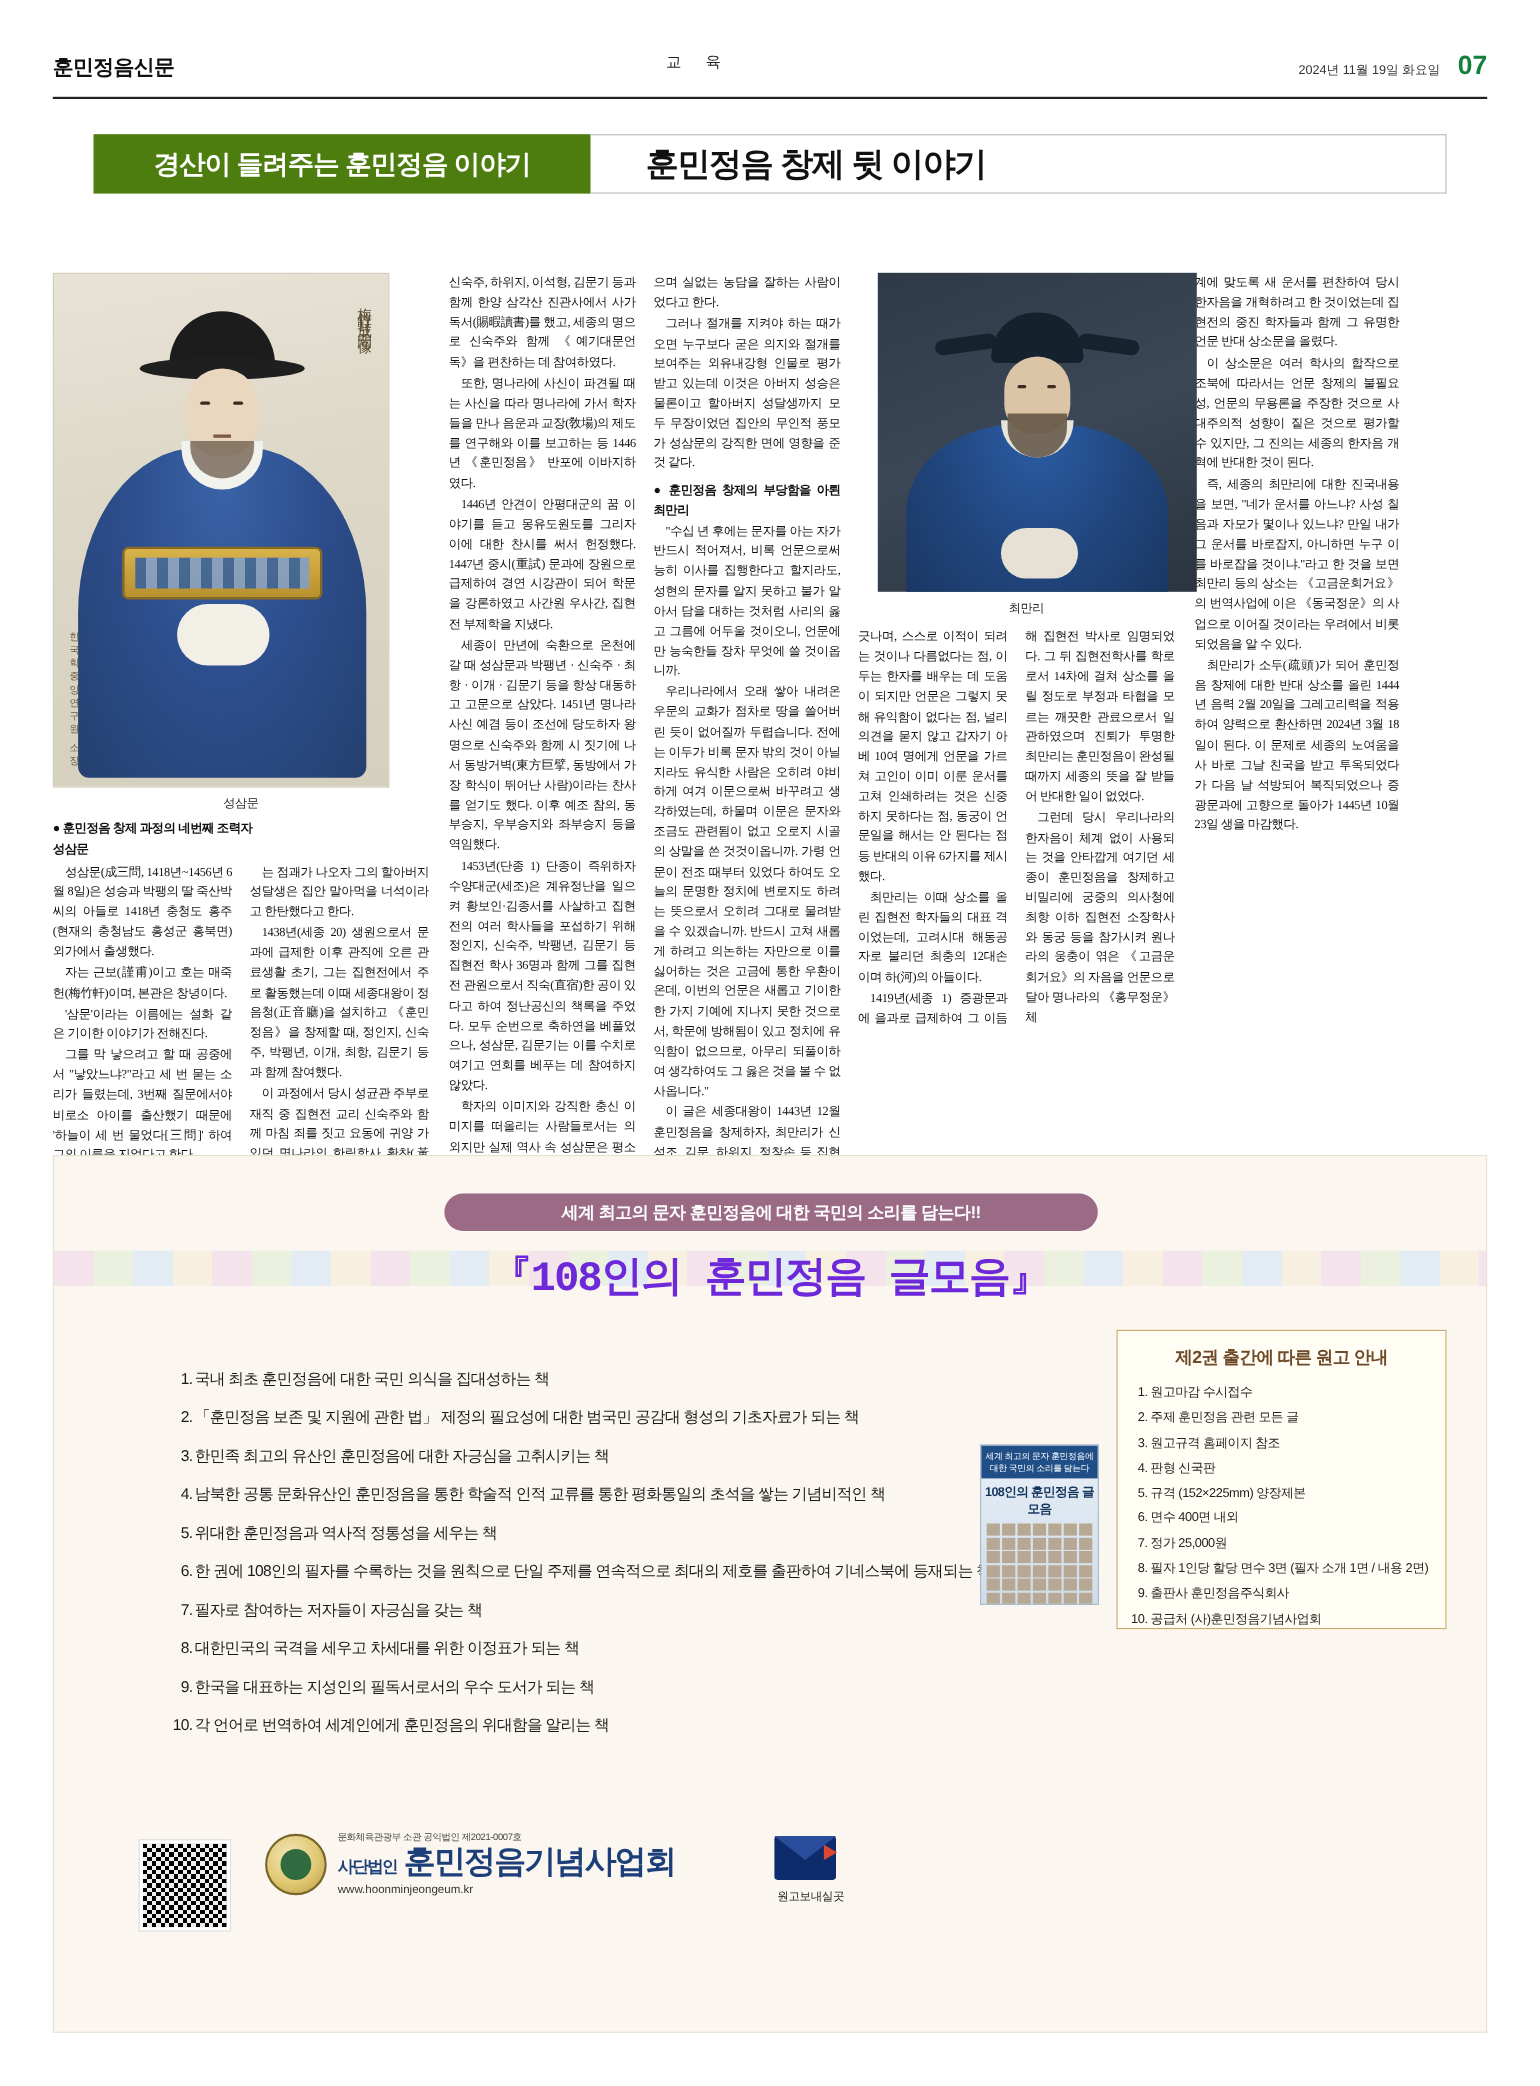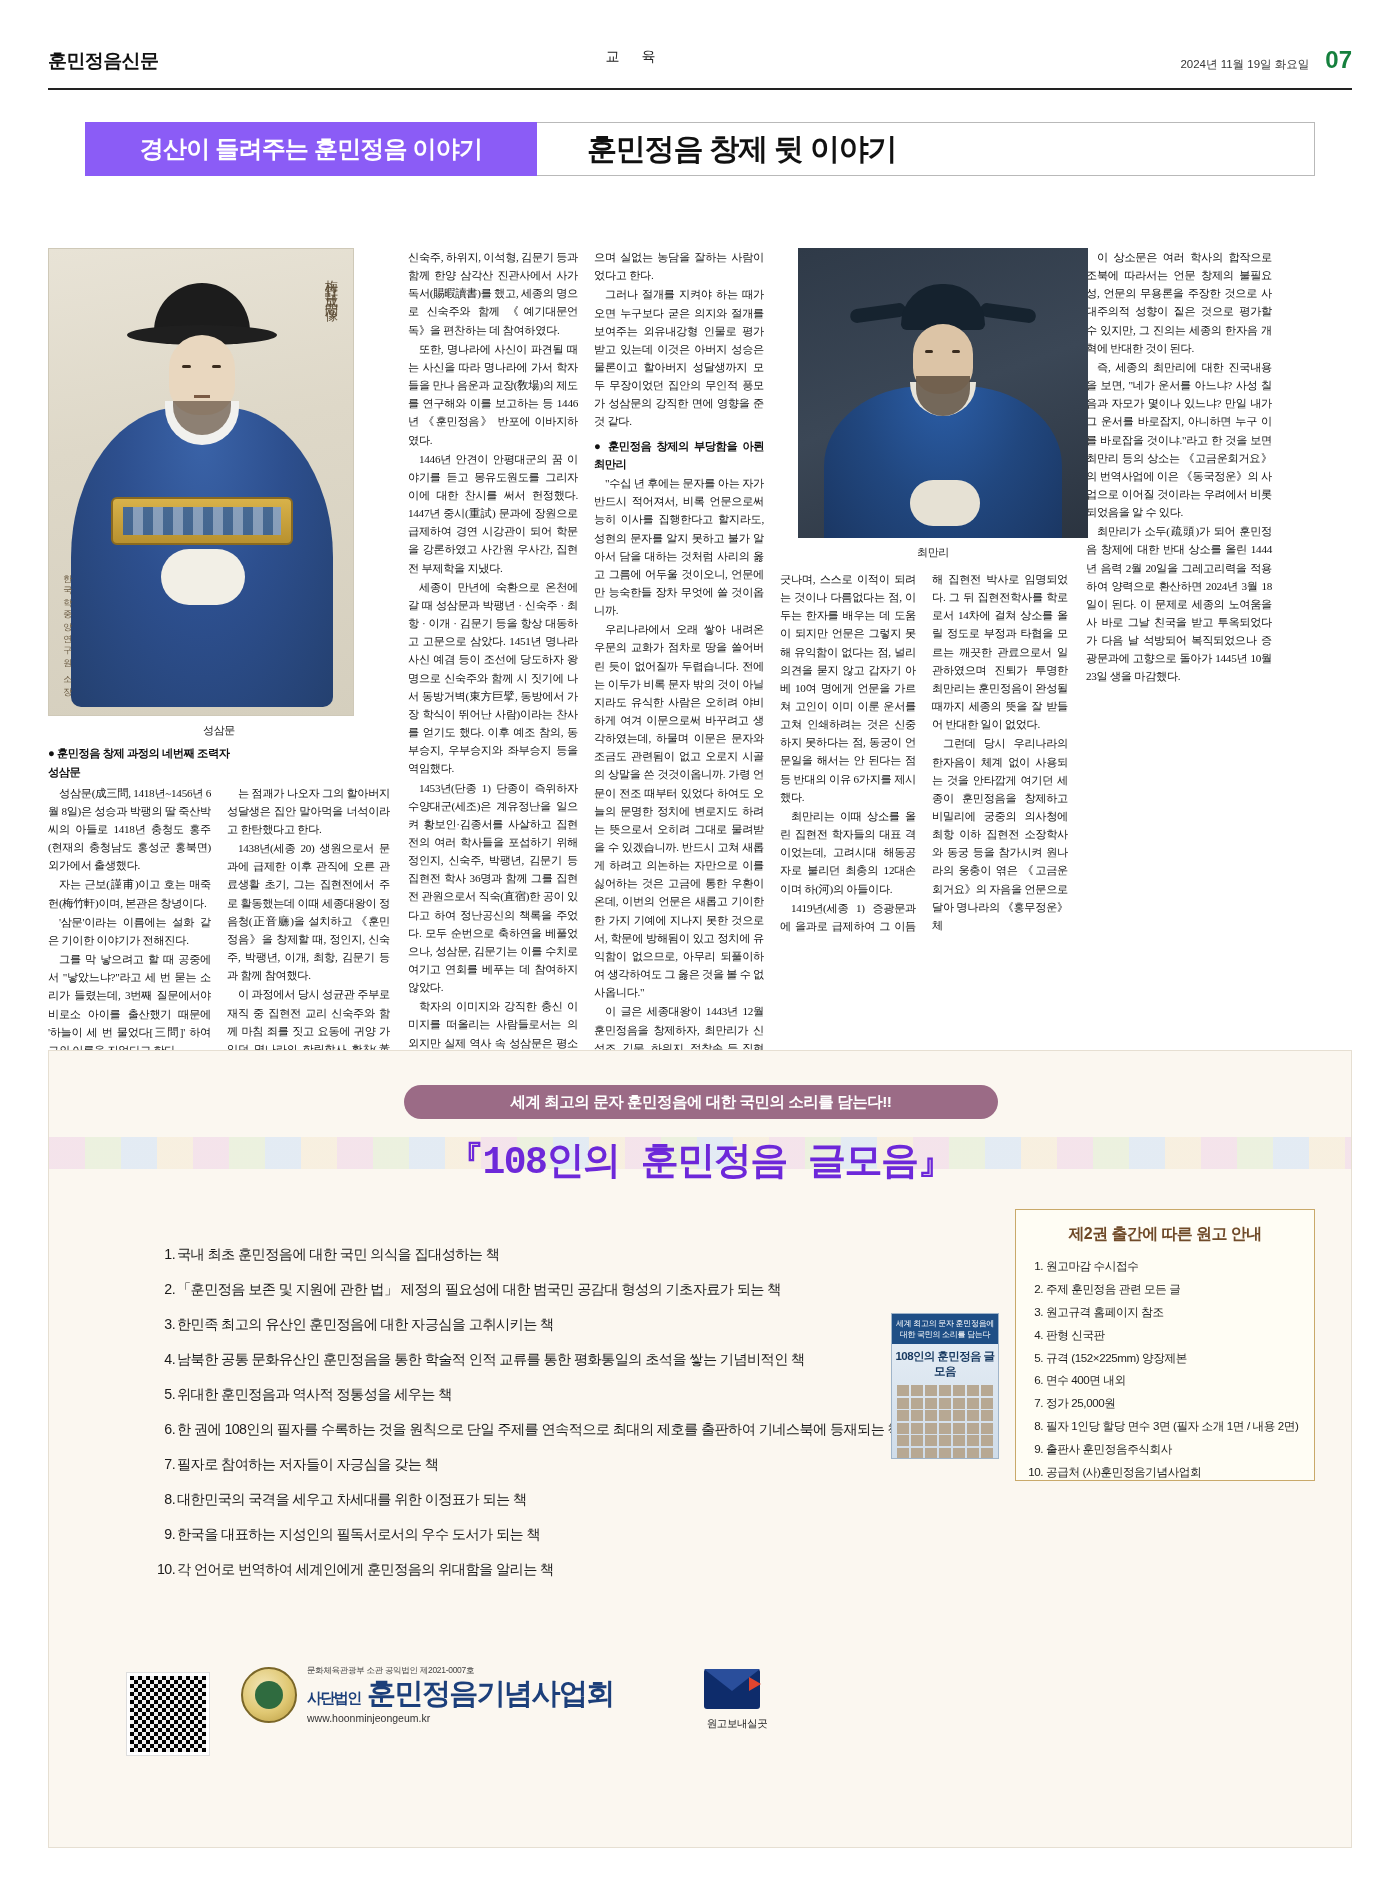--- a/index.html
+++ b/index.html
@@ -60,21 +60,21 @@
 
   
   .headline-row {
     position: absolute;
     left: 85px; top: 122px;
     width: 1230px; height: 54px;
     display: flex;
   }
   .headline-pink {
     width: 452px;
-    background: #8b5cf6;
+    background: #4d7c0f;
     display: flex; align-items: center; justify-content: center;
   }
   .headline-pink span {
     font-family: "Liberation Sans", sans-serif;
     font-weight: bold;
     font-size: 24px;
     color: #fff;
     letter-spacing: -0.8px;
   }
   .headline-white {
@@ -460,20 +460,21 @@
       <div class="body-text" style="margin-top:10px; column-count:2; column-gap:16px;">
         <p class="noind">긋나며, 스스로 이적이 되려는 것이나 다름없다는 점, 이두는 한자를 배우는 데 도움이 되지만 언문은 그렇지 못해 유익함이 없다는 점, 널리 의견을 묻지 않고 갑자기 아베 10여 명에게 언문을 가르쳐 고인이 이미 이룬 운서를 고쳐 인쇄하려는 것은 신중하지 못하다는 점, 동궁이 언문일을 해서는 안 된다는 점 등 반대의 이유 6가지를 제시했다.</p>
         <p>최만리는 이때 상소를 올린 집현전 학자들의 대표 격이었는데, 고려시대 해동공자로 불리던 최충의 12대손이며 하(河)의 아들이다.</p>
         <p>1419년(세종 1) 증광문과에 을과로 급제하여 그 이듬해 집현전 박사로 임명되었다. 그 뒤 집현전학사를 학로로서 14차에 걸쳐 상소를 올릴 정도로 부정과 타협을 모르는 깨끗한 관료으로서 일관하였으며 진퇴가 투명한 최만리는 훈민정음이 완성될 때까지 세종의 뜻을 잘 받들어 반대한 일이 없었다.</p>
         <p>그런데 당시 우리나라의 한자음이 체계 없이 사용되는 것을 안타깝게 여기던 세종이 훈민정음을 창제하고 비밀리에 궁중의 의사청에 최항 이하 집현전 소장학사와 동궁 등을 참가시켜 원나라의 웅충이 엮은 《고금운회거요》의 자음을 언문으로 달아 명나라의 《홍무정운》 체</p>
       </div>
     </div>
 
     <div class="col last">
       <div class="body-text">
+        <p class="noind">계에 맞도록 새 운서를 편찬하여 당시 한자음을 개혁하려고 한 것이었는데 집현전의 중진 학자들과 함께 그 유명한 언문 반대 상소문을 올렸다.</p>
         <p>이 상소문은 여러 학사의 합작으로 조북에 따라서는 언문 창제의 불필요성, 언문의 무용론을 주장한 것으로 사대주의적 성향이 짙은 것으로 평가할 수 있지만, 그 진의는 세종의 한자음 개혁에 반대한 것이 된다.</p>
         <p>즉, 세종의 최만리에 대한 진국내용을 보면, "네가 운서를 아느냐? 사성 칠음과 자모가 몇이나 있느냐? 만일 내가 그 운서를 바로잡지, 아니하면 누구 이를 바로잡을 것이냐."라고 한 것을 보면 최만리 등의 상소는 《고금운회거요》의 번역사업에 이은 《동국정운》의 사업으로 이어질 것이라는 우려에서 비롯되었음을 알 수 있다.</p>
         <p>최만리가 소두(疏頭)가 되어 훈민정음 창제에 대한 반대 상소를 올린 1444년 음력 2월 20일을 그레고리력을 적용하여 양력으로 환산하면 2024년 3월 18일이 된다. 이 문제로 세종의 노여움을 사 바로 그날 친국을 받고 투옥되었다가 다음 날 석방되어 복직되었으나 증광문과에 고향으로 돌아가 1445년 10월 23일 생을 마감했다.</p>
       </div>
     </div>
 
   </div>
 </div>
 
 <div class="ad">

